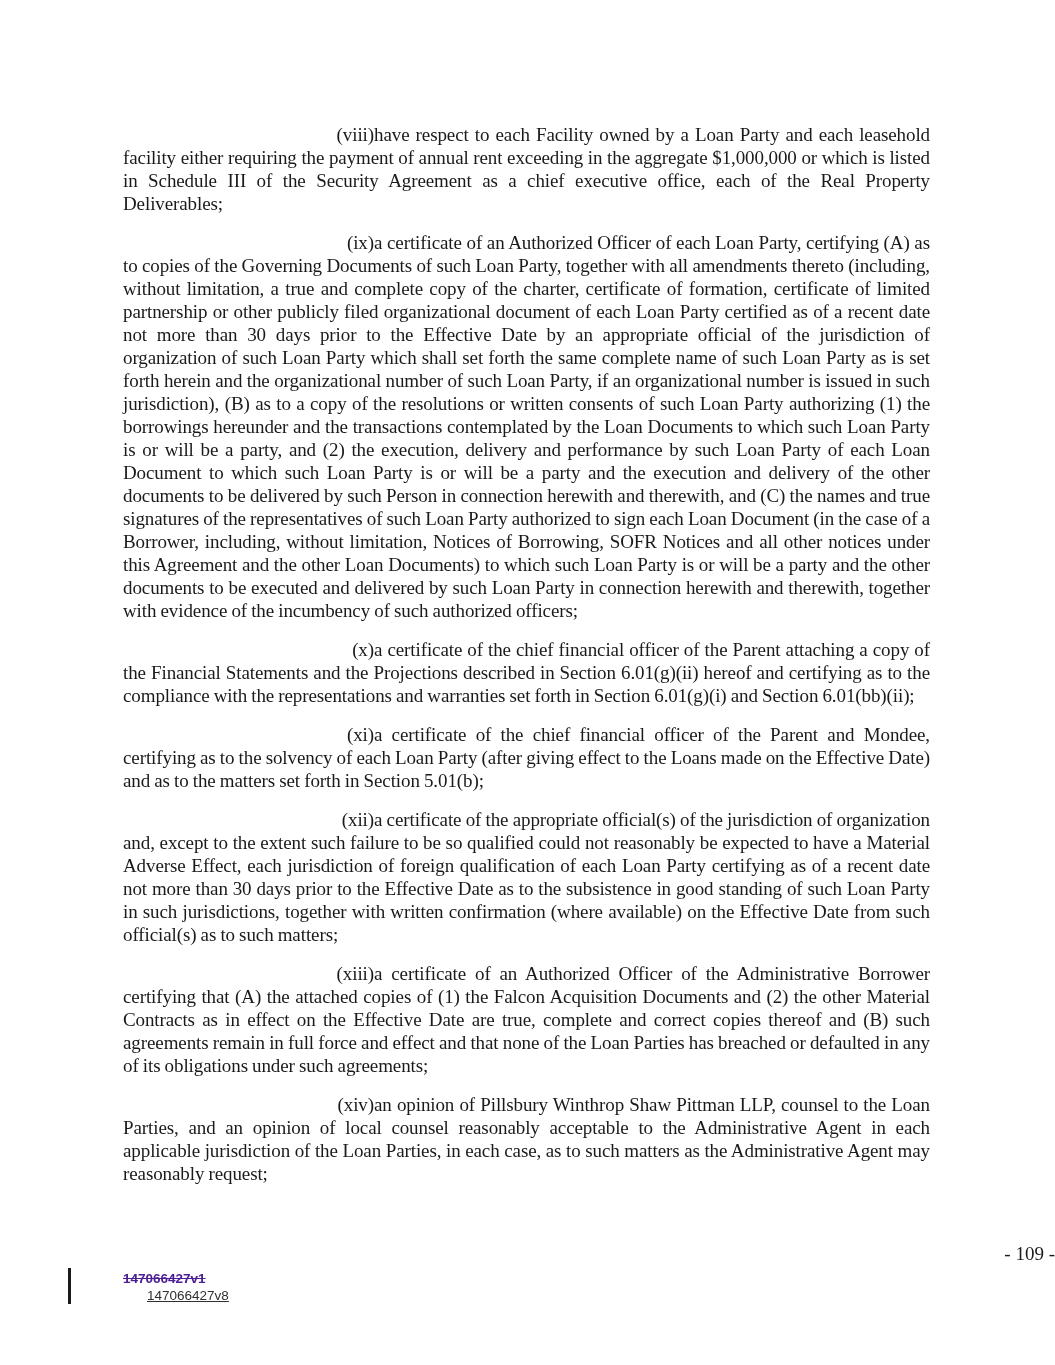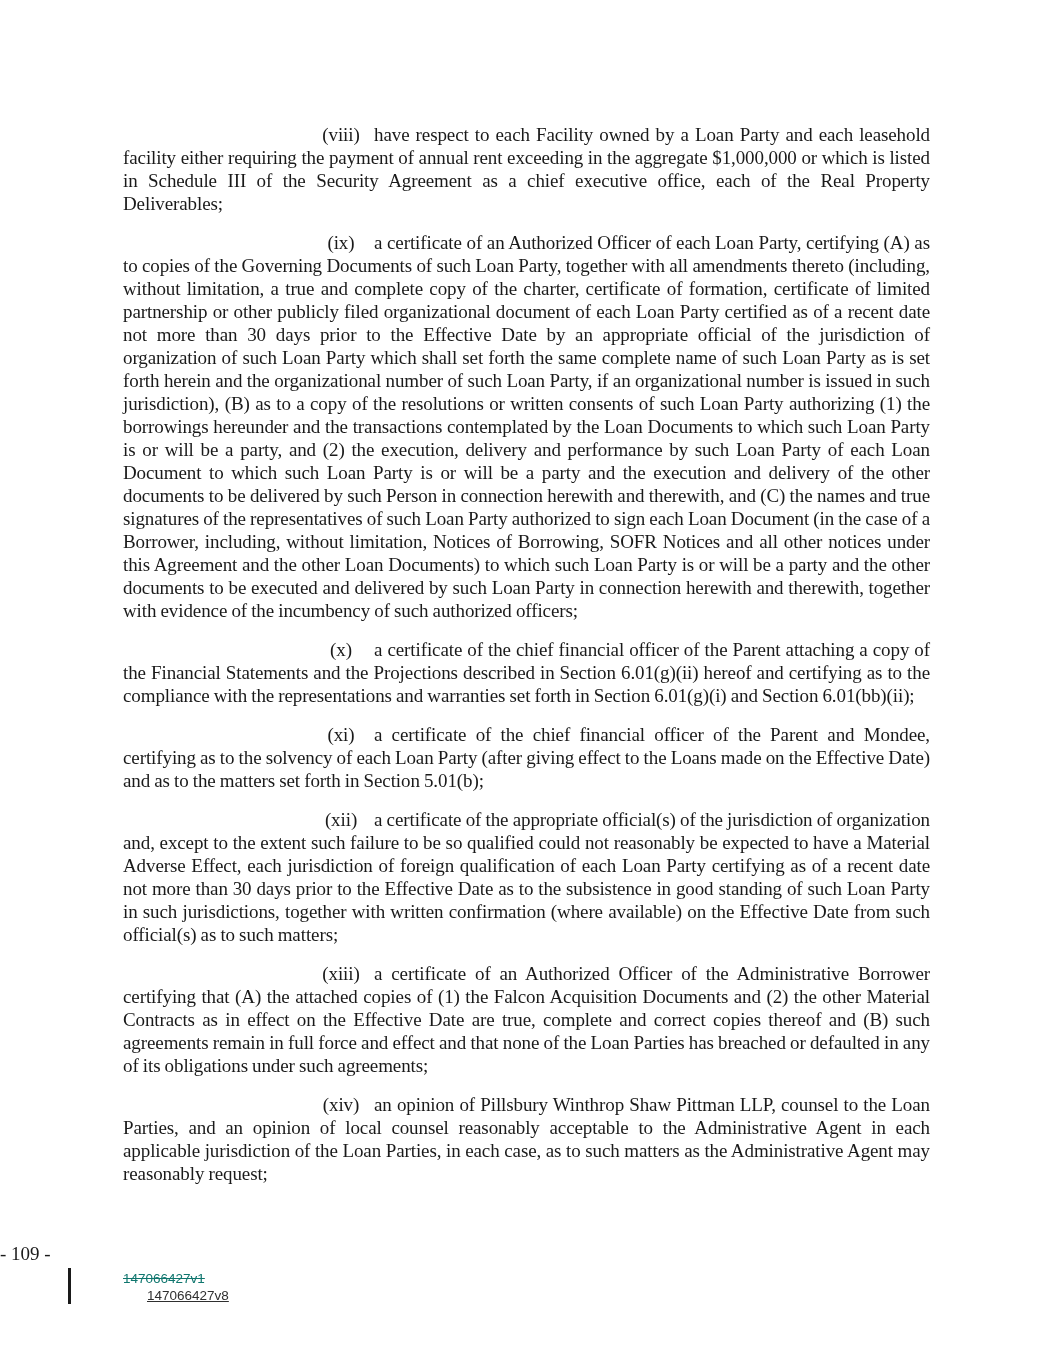--- a/index.html
+++ b/index.html
@@ -29,28 +29,28 @@
   }
   .para {
     margin: 0 0 16px 0;
     padding: 0;
   }
   .para:last-child { margin-bottom: 16px; }
   .pnum {
     display: inline-block;
     margin-left: 185px;
     width: 66px;
-    text-align: center;
+    text-align: right;
   }
   .page-number {
     position: absolute;
     top: 1243px;
     left: 0;
     width: 100%;
-    text-align: left;
+    text-align: right;
     font-size: 19px;
     line-height: 22px;
     color: #1a1a1a;
   }
   .change-bar {
     position: absolute;
     left: 68px;
     top: 1268px;
     width: 3px;
     height: 36px;
@@ -58,22 +58,23 @@
   }
   .doc-ids {
     position: absolute;
     left: 123px;
     top: 1270px;
     font-family: "Liberation Sans", "DejaVu Sans", sans-serif;
     font-size: 13.5px;
     line-height: 17px;
   }
   .doc-id-struck {
-    color: #0f766e;
+    color: #4c1d95;
     text-decoration: line-through;
+    font-weight: bold;
   }
   .doc-id-current {
     color: #2f2f2f;
     text-decoration: underline;
     margin-left: 24px;
   }
 </style>
 </head>
 <body>
 

